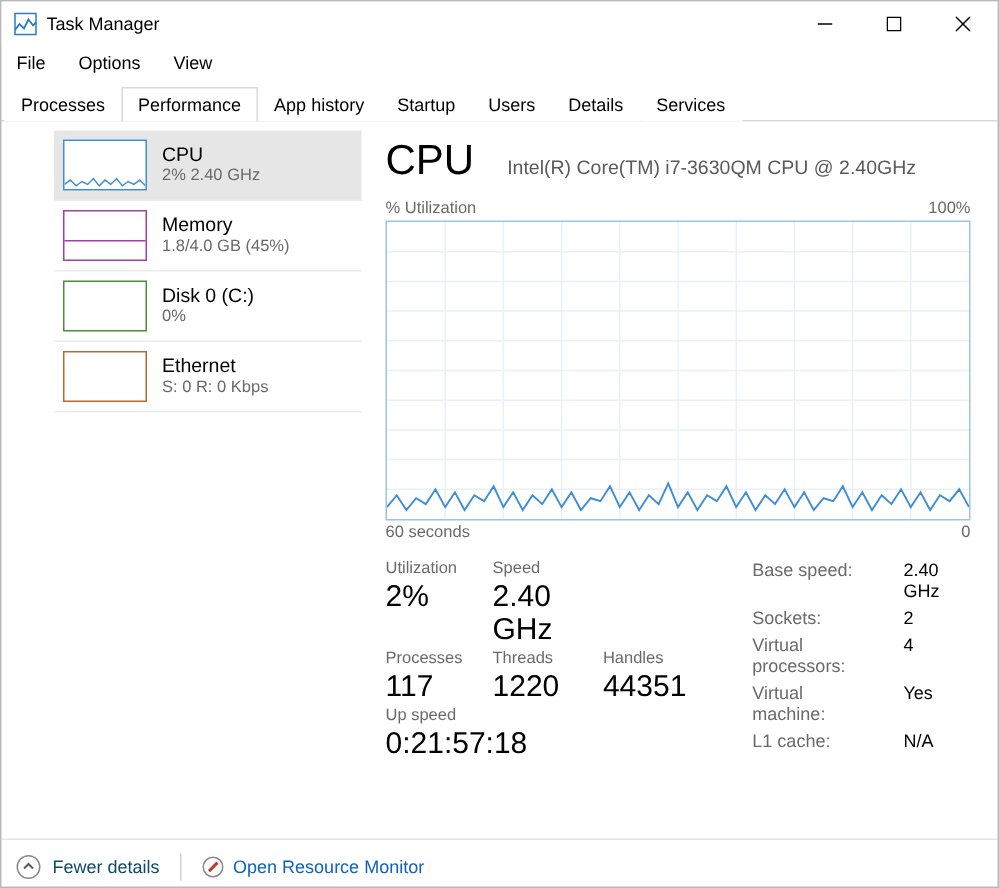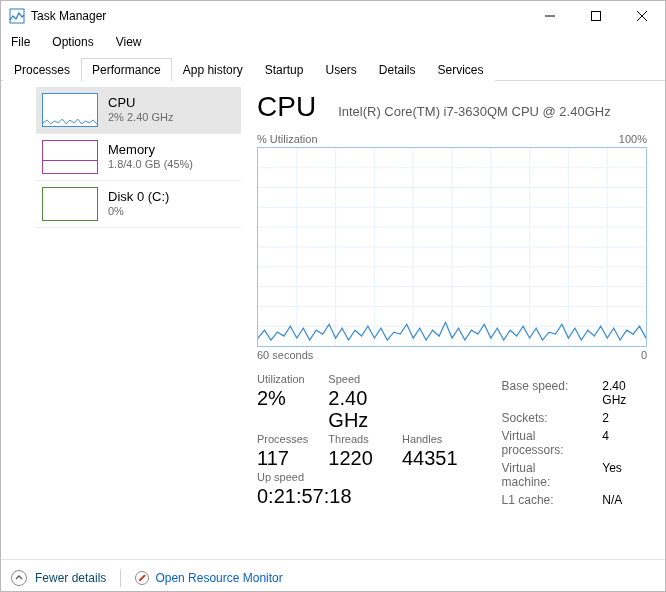--- a/index.html
+++ b/index.html
@@ -140,21 +140,20 @@
     justify-content:space-between;
     font-size: 11px;
     color:#6a6a6a;
     margin-top: 2px;
   }
   .stats {
     display:flex;
     margin-top: 12px;
     gap: 44px;
     color:#000;
-    align-items:flex-end;
   }
   .stats-left {
     display:grid;
     grid-template-columns: auto auto auto;
     column-gap: 20px;
     row-gap: 2px;
   }
   .stats-left .lbl { font-size:11px; color:#6a6a6a; }
   .stats-left .val { font-size:20px; color:#000; line-height:1.1; }
   .stats-left .spanall { grid-column: 1 / span 3; }
@@ -259,20 +258,27 @@
       <div class="side-text">
         <div class="t1">Memory</div>
         <div class="t2">1.8/4.0 GB (45%)</div>
       </div>
     </div>
     <div class="side-item">
       <div class="thumb thumb-disk"></div>
       <div class="side-text">
         <div class="t1">Disk 0 (C:)</div>
         <div class="t2">0%</div>
+      </div>
+    </div>
+    <div class="side-item">
+      <div class="thumb thumb-eth"></div>
+      <div class="side-text">
+        <div class="t1">Ethernet</div>
+        <div class="t2">S: 0 R: 0 Kbps</div>
       </div>
     </div>
   </div>
 
   <div class="main">
     <div class="hdr">
       <div class="hdr-title">CPU</div>
       <div class="hdr-sub">Intel(R) Core(TM) i7-3630QM CPU @ 2.40GHz</div>
     </div>
     <div class="chart-labels">

